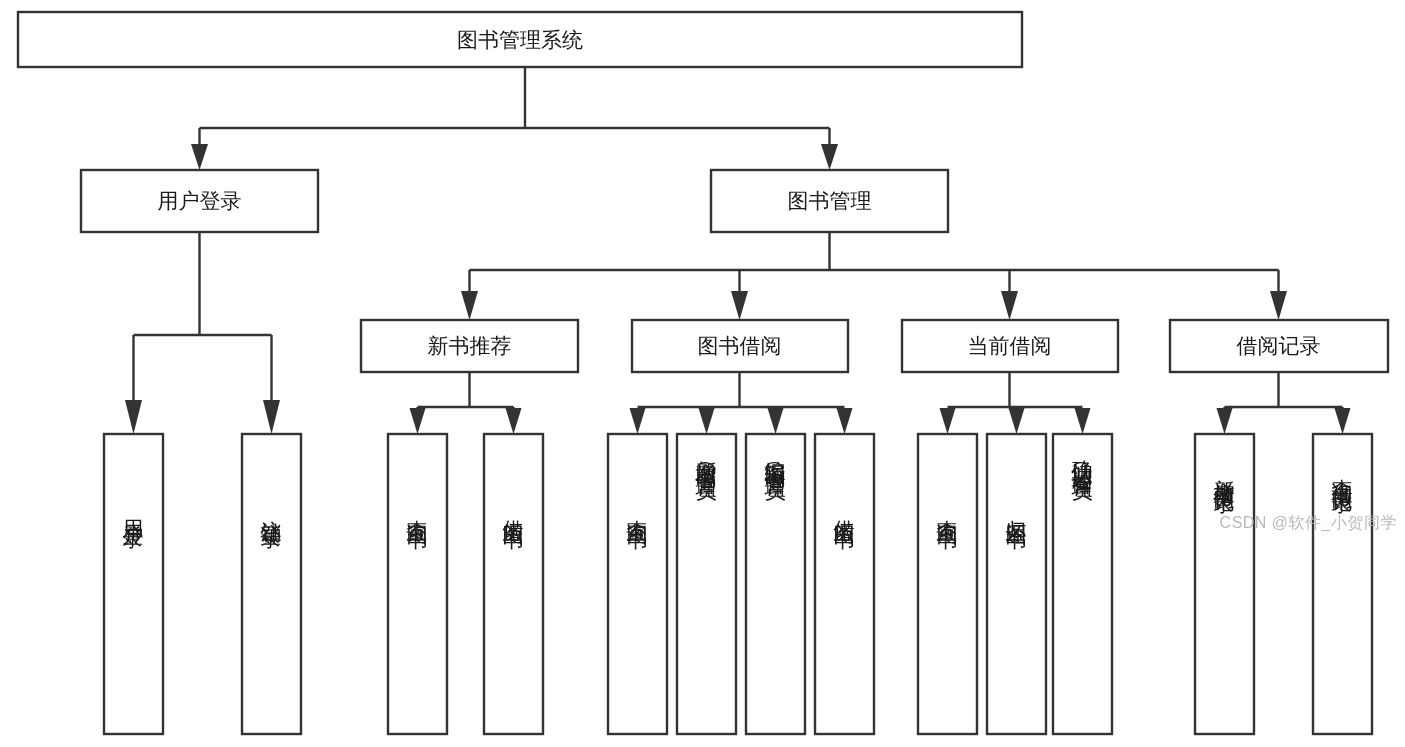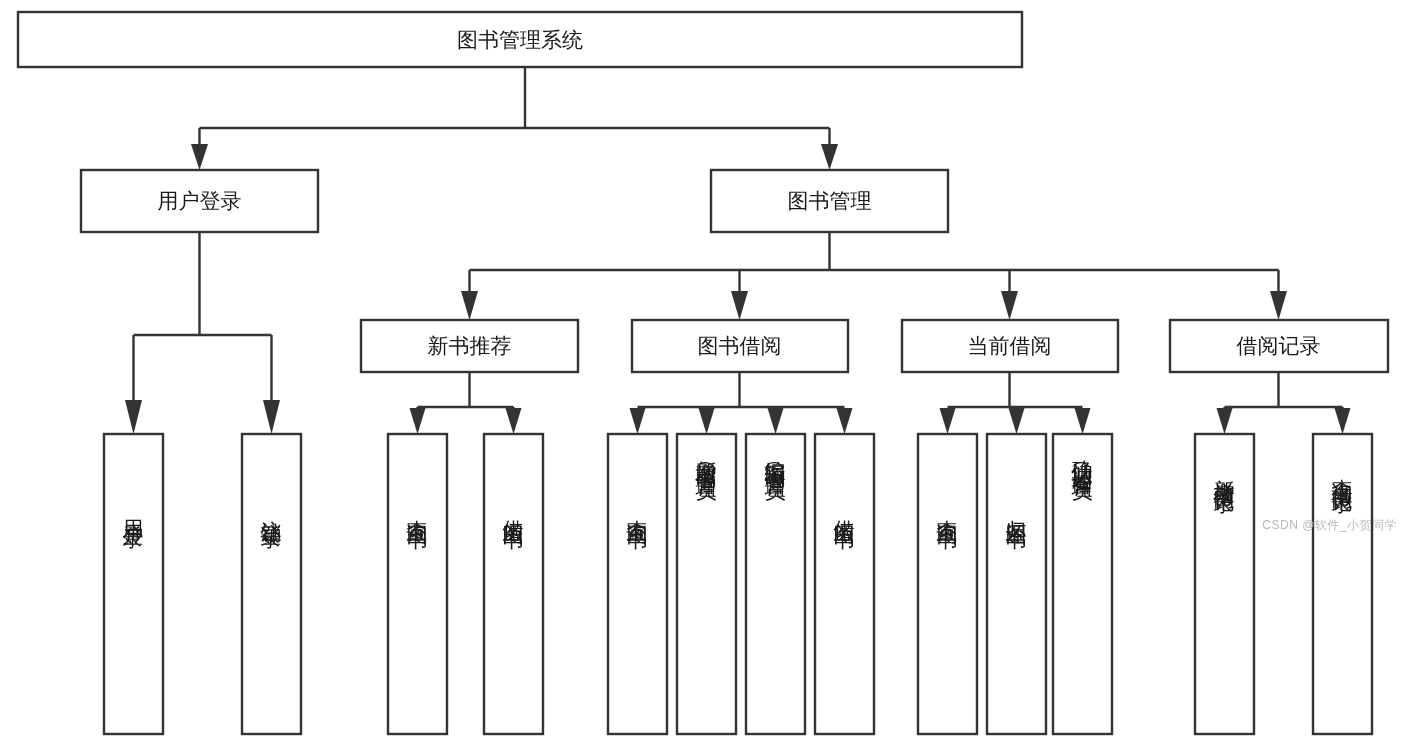--- a/index.html
+++ b/index.html
@@ -63,21 +63,21 @@
     white-space: nowrap;
     text-align: center;
     pointer-events: none;
     transform: translateX(-50%);
   }
   .watermark {
     position: absolute;
     right: 8px;
     bottom: 4px;
     font-family: "Liberation Sans", "DejaVu Sans", sans-serif;
-    font-size: 12px;
+    font-size: 16px;
     color: #b9b9b9;
     letter-spacing: 0.5px;
     white-space: nowrap;
   }
 </style>
 </head>
 <body>
 
 <div id="diagram-root">
 

